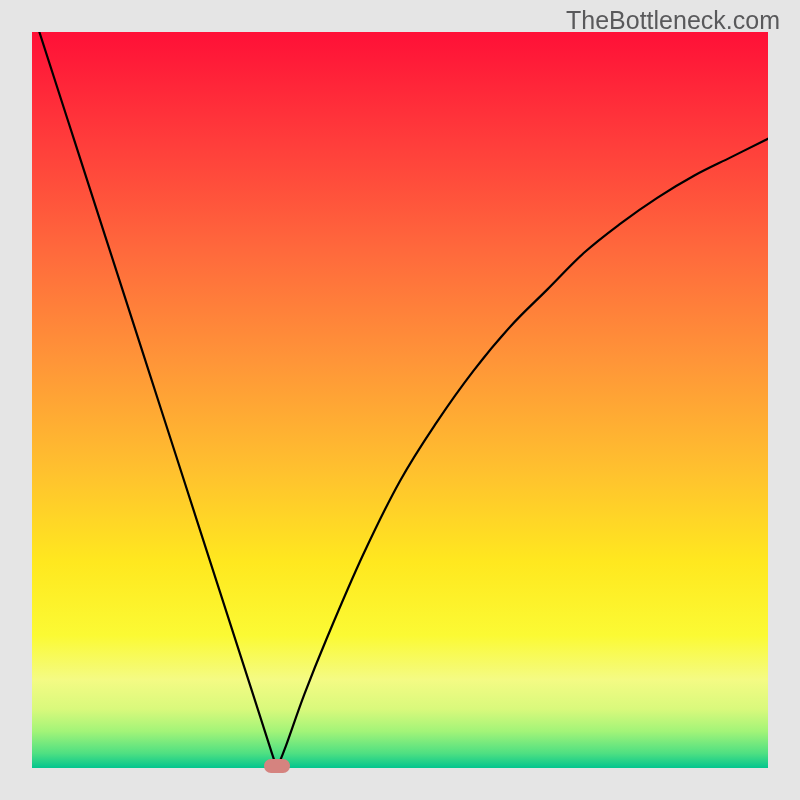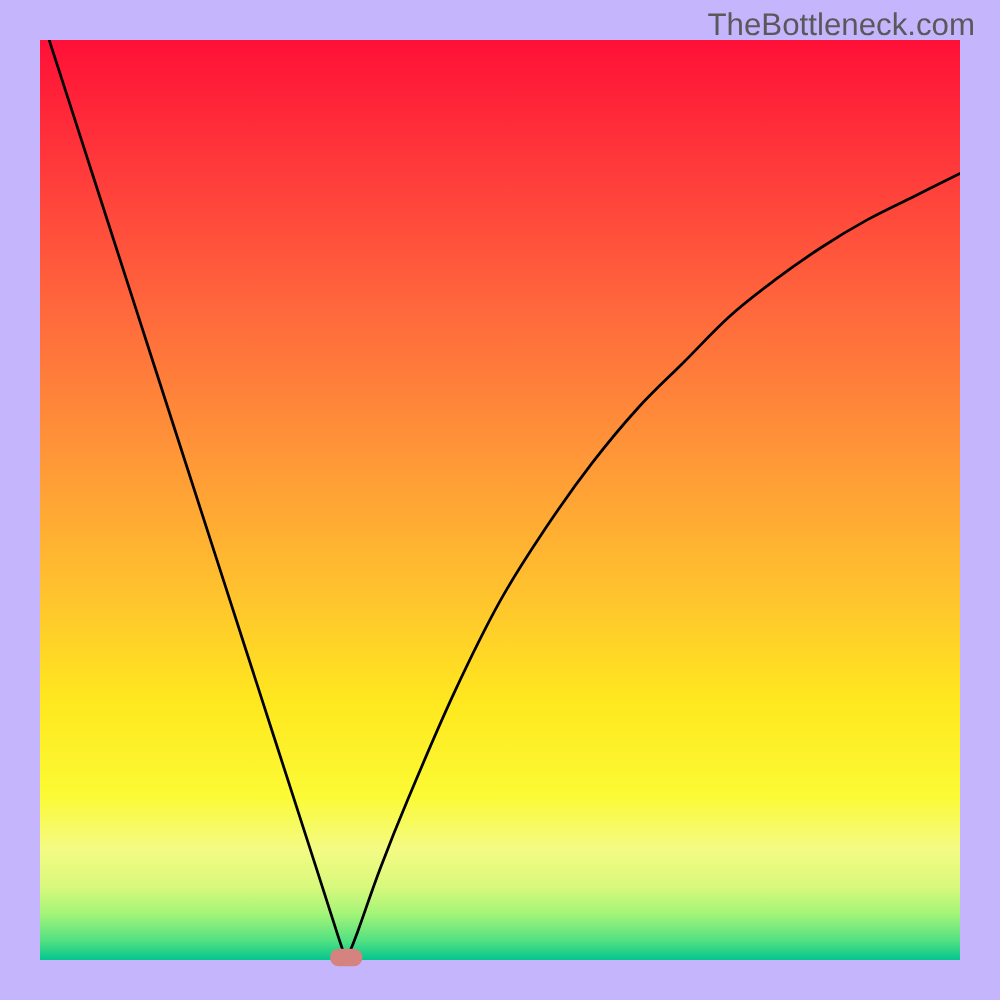--- a/index.html
+++ b/index.html
@@ -1,20 +1,20 @@
 <!DOCTYPE html>
 <html><head>
 <meta charset="utf-8">
 <style>
   * { margin: 0; padding: 0; box-sizing: border-box; }
   html, body { width: 800px; height: 800px; overflow: hidden; background: #000; }
   .container {
     width: 800px;
     height: 800px;
-    background: #c4b5fd;
+    background: #e5e5e5;
     position: relative;
     text-align: center;
   }
   .watermark {
     position: absolute;
     top: 6px;
     right: 20px;
     color: #59595b;
     font-family: Arial, Helvetica, sans-serif;
     font-size: 25px;

